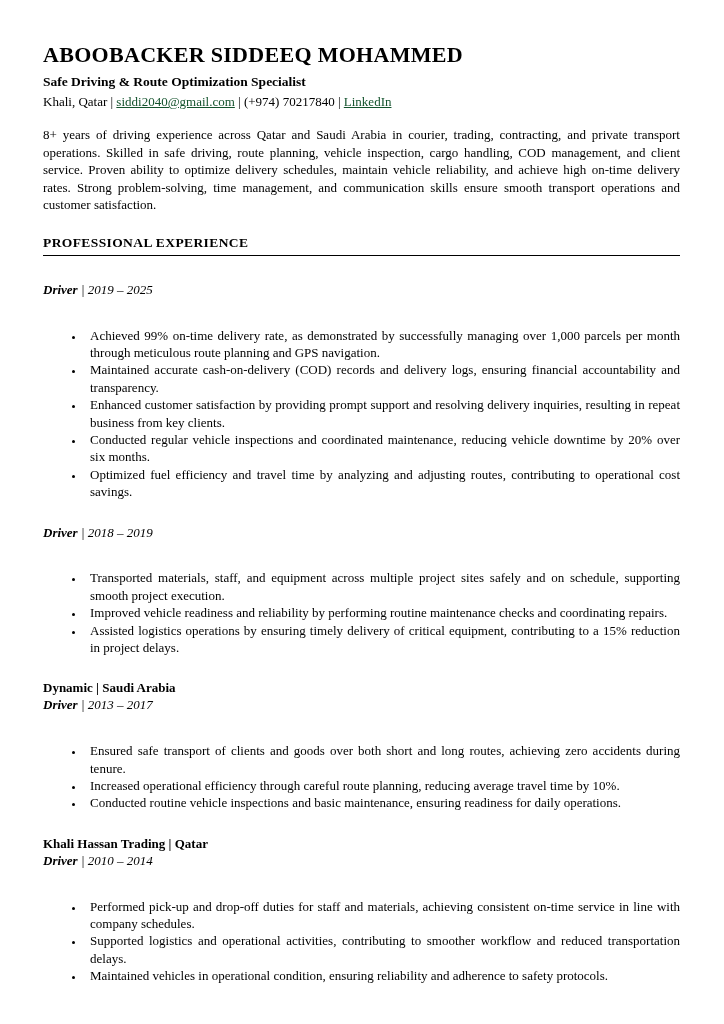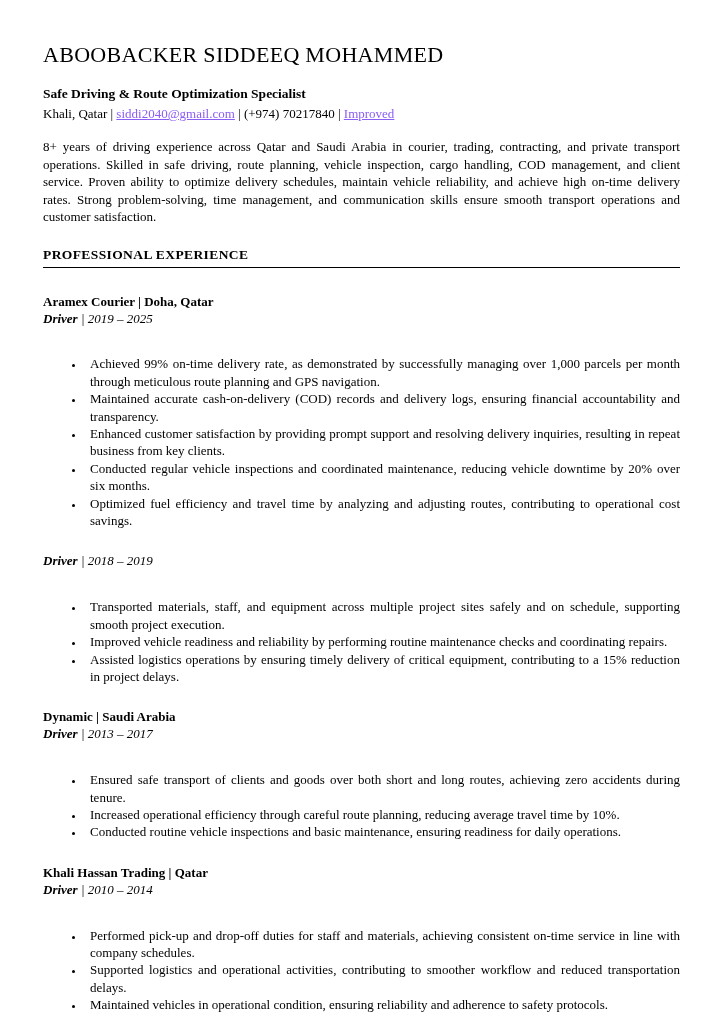--- a/index.html
+++ b/index.html
@@ -11,37 +11,37 @@
   }
   .page {
     width: 724px;
     min-height: 1024px;
     background: #ffffff;
     padding: 42px 44px 36px 43px;
   }
   
   .name {
     font-size: 22px;
-    font-weight: normal;
+    font-weight: bold;
     letter-spacing: 0.3px;
     line-height: 1.15;
   }
   .subtitle {
     font-size: 13.5px;
     font-weight: bold;
-    margin-top: 18px;
+    margin-top: 6px;
     line-height: 1.3;
   }
   .contact {
     font-size: 13px;
     margin-top: 2px;
     line-height: 1.35;
   }
   .contact a {
-    color: #8b5cf6;
+    color: #14532d;
     text-decoration: underline;
     cursor: pointer;
   }
   .contact .sep { white-space: pre; }
   
   .sec-heading {
     font-size: 13.5px;
     font-weight: bold;
     letter-spacing: 0.4px;
     border-bottom: 1.5px solid #000000;
@@ -87,33 +87,32 @@
 <body>
 
 <div class="page">
 
   <header>
     <h1 class="name">ABOOBACKER SIDDEEQ MOHAMMED</h1>
     <div class="subtitle">Safe Driving &amp; Route Optimization Specialist</div>
     <div class="contact">
       <span>Khali, Qatar |</span>
       <a href="#">siddi2040@gmail.com</a><span class="sep"> | (+974) 70217840 |</span>
-      <a href="#">Improved</a>
+      <a href="#">LinkedIn</a>
     </div>
   </header>
 
   <section>
     <p class="summary-text">8+ years of driving experience across Qatar and Saudi Arabia in courier, trading, contracting, and private transport operations. Skilled in safe driving, route planning, vehicle inspection, cargo handling, COD management, and client service. Proven ability to optimize delivery schedules, maintain vehicle reliability, and achieve high on-time delivery rates. Strong problem-solving, time management, and communication skills ensure smooth transport operations and customer satisfaction.</p>
   </section>
 
   <section>
     <h2 class="sec-heading">PROFESSIONAL EXPERIENCE</h2>
 
     <div class="job first">
-      <div class="company">Aramex Courier | Doha, Qatar</div>
       <div class="roleline"><span class="role">Driver</span> <span>| 2019 – 2025</span></div>
       <ul class="bullets">
         <li>Achieved 99% on-time delivery rate, as demonstrated by successfully managing over 1,000 parcels per month through meticulous route planning and GPS navigation.</li>
         <li>Maintained accurate cash-on-delivery (COD) records and delivery logs, ensuring financial accountability and transparency.</li>
         <li>Enhanced customer satisfaction by providing prompt support and resolving delivery inquiries, resulting in repeat business from key clients.</li>
         <li>Conducted regular vehicle inspections and coordinated maintenance, reducing vehicle downtime by 20% over six months.</li>
         <li>Optimized fuel efficiency and travel time by analyzing and adjusting routes, contributing to operational cost savings.</li>
       </ul>
     </div>
 

